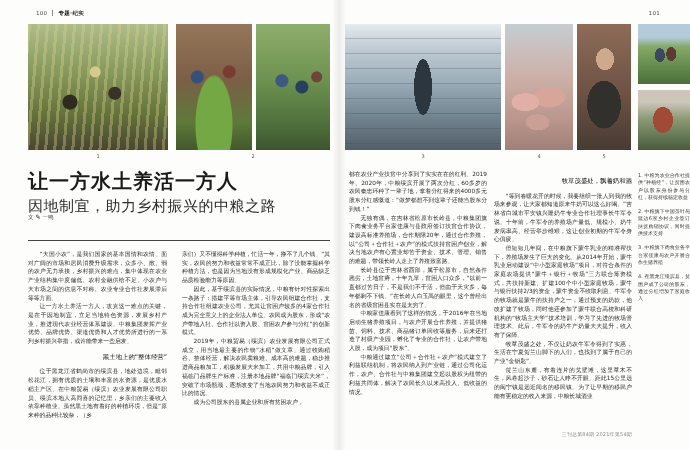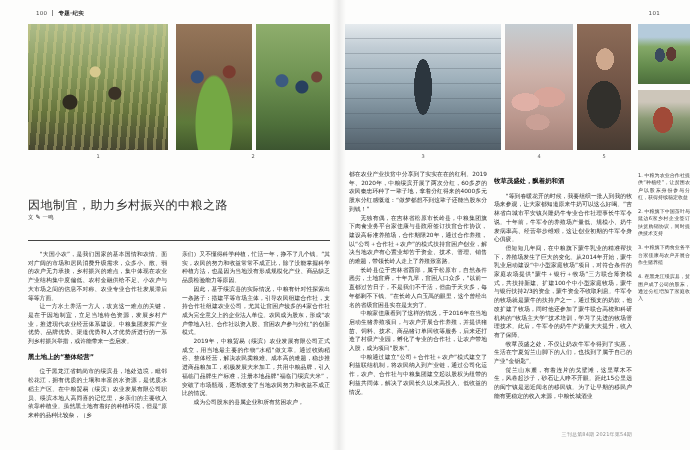--- a/index.html
+++ b/index.html
@@ -62,35 +62,35 @@
       radial-gradient(5px 7px at 42% 52%, #3a4a5e 0 99%, rgba(0,0,0,0) 100%),
       radial-gradient(5px 7px at 64% 50%, #5e3a34 0 99%, rgba(0,0,0,0) 100%),
       linear-gradient(180deg, #b5cbdb 0 22%, #85a968 38%, #638a4c 72%, #4c6e3c); }
   .p-side-bot { left:638px; top:90px; width:52px; height:60px;
     background:
       radial-gradient(10px 13px at 48% 50%, #a14a38 0 99%, rgba(0,0,0,0) 100%),
       linear-gradient(180deg, #cdc6ba 0 20%, #8a9a74 48%, #5f7350 82%, #49593e); }
 
   
   .title { position:absolute; left:28px; top:168px; font-size:20px; font-weight:bold; color:#1a1a1a; letter-spacing:1px; }
-  .subtitle { position:absolute; left:28px; top:197px; font-size:12px; color:#2e2e2e; letter-spacing:.5px; }
+  .subtitle { position:absolute; left:28px; top:197px; font-size:15px; color:#2e2e2e; letter-spacing:.5px; }
   .byline { position:absolute; left:28px; top:213px; font-size:5.5px; color:#333; }
   .byline .pen { font-size:6px; margin:0 2px; color:#111; }
   .rule { position:absolute; left:28px; top:240px; width:302px; border-top:1px solid #444; }
 
   
   .col { position:absolute; top:250px; height:192px; overflow:hidden; font-size:5.8px; line-height:8.7px;
          color:#2b2b2b; text-align:justify; }
   .c1 { left:28px;  width:139px; }
   .c2 { left:182px; width:148px; }
   .c3 { left:349px; top:170px; height:272px; width:138px; }
   .c4 { left:494px; top:170px; height:272px; width:138px; }
   .col p { text-indent:2em; }
   .col p.cont { text-indent:0; }
-  .col .shead { display:block; text-align:left; font-weight:bold; font-size:6.4px; color:#111; margin:7px 0 6px; text-indent:0; }
+  .col .shead { display:block; text-align:right; font-weight:normal; font-size:6.4px; color:#111; margin:7px 0 6px; text-indent:0; }
 
   
   .captions { position:absolute; left:638px; top:172px; width:52px; font-size:5px; line-height:7.3px; color:#3a3a3a; }
   .captions .cap { margin-bottom:7px; text-align:justify; }
 
   
   .footer { position:absolute; right:58px; top:431px; font-size:5px; color:#8a8a8a; letter-spacing:.2px; }
 </style>
 </head>
 <body>
@@ -112,20 +112,21 @@
 
   <div class="photo p-barn"></div>
   <div class="photo p-pigs"></div>
   <div class="photo p-portrait"></div>
   <span class="ph-num" style="left:345px;width:156px;">3</span>
   <span class="ph-num" style="left:505px;width:68px;">4</span>
   <span class="ph-num" style="left:577px;width:54px;">5</span>
   <div class="p-side-top" style="position:absolute;"></div>
   <div class="p-side-bot" style="position:absolute;"></div>
 
+  <div class="title">让一方水土养活一方人</div>
   <div class="subtitle">因地制宜，助力乡村振兴的中粮之路</div>
   <div class="byline">
     <span>文</span><span class="pen">✎</span><span>一鸣</span>
   </div>
   <div class="rule"></div>
 
   <div class="col c1">
     <p>“大国小农”，是我们国家的基本国情和农情。面对广阔的市场和居民消费升级需求，众多小、散、弱的农户无力承接，乡村振兴的难点，集中体现在农业产业结构集中度偏低、农村金融供给不足、小农户与大市场之间的信息不对称、农业专业合作社发展滞后等等方面。</p>
     <p>让一方水土养活一方人，攻克这一难点的关键，是在于因地制宜，立足当地特色资源，发展乡村产业，推进现代农业经营体系建设。中粮集团发挥产业优势、品牌优势、渠道优势和人才优势所进行的一系列乡村振兴举措，或许能带来一些启发。</p>
     <span class="shead">黑土地上的“整体经营”</span>

